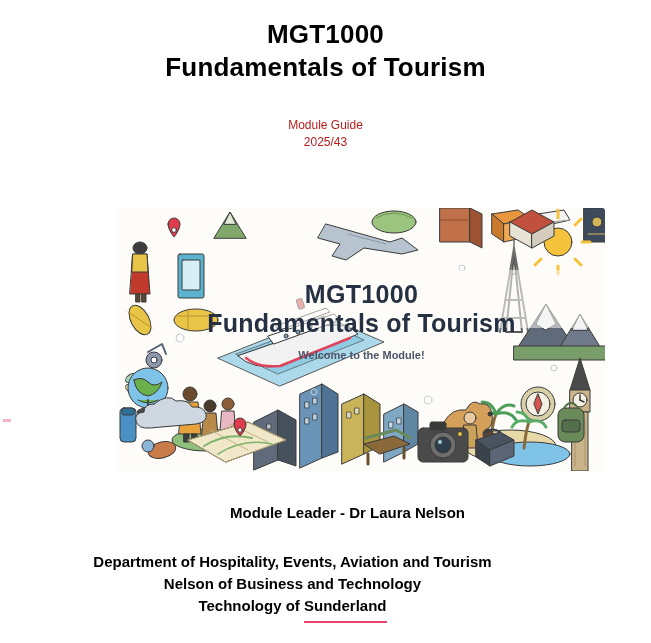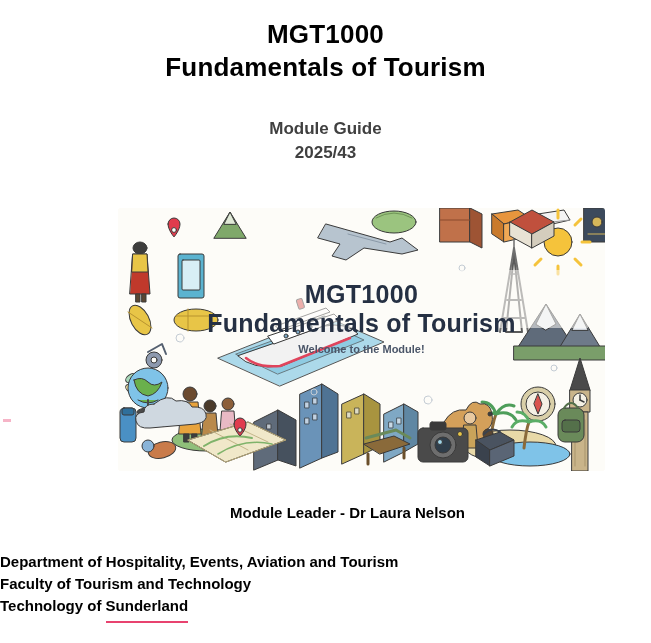--- a/index.html
+++ b/index.html
@@ -41,23 +41,23 @@
   .title-code   { font-size: 26px; }
   .title-name   { font-size: 26px; }
 
   .subtitle-block {
     position: absolute;
     left: 0; top: 117px;
     width: 651px;
     text-align: center;
   }
   .subtitle-line {
-    color: #404040;
-    font-weight: bold;
-    font-size: 17px;
+    color: #b91c1c;
+    font-weight: normal;
+    font-size: 12px;
     line-height: 1.42;
   }
 
   
   .cover-image {
     position: absolute;
     left: 118px; top: 208px;
     width: 487px; height: 263px;
     background: #fdfcf8;
     border-radius: 3px;
@@ -75,37 +75,38 @@
   .cover-caption .cc-code {
     font-size: 25px; font-weight: bold; color: #253043;
     line-height: 1.16; letter-spacing: .3px;
   }
   .cover-caption .cc-name {
     font-size: 25px; font-weight: bold; color: #253043;
     line-height: 1.16; letter-spacing: .2px;
   }
   .cover-caption .cc-welcome {
     font-size: 11px; font-weight: 600; color: #4a5568;
-    line-height: 1.6; margin-top: 3px;
+    line-height: 1.6; margin-top: 9px;
   }
 
   
   .leader-block {
     position: absolute;
     left: 0; top: 504px;
     width: 651px;
     text-align: center;
   }
   .leader-line {
     font-size: 15px; font-weight: bold; color: #000000; padding-left: 44px;
   }
   .affil-block {
     position: absolute;
     left: 0; top: 551px;
     width: 585px;
+    text-align: center;
   }
   .affil-line {
     font-size: 15px; font-weight: bold; color: #000000;
     line-height: 1.46;
   }
   
   .misspelled {
     position: relative;
     background-image:
       repeating-linear-gradient(135deg,
@@ -450,17 +451,17 @@
       <div class="cc-welcome">Welcome to the Module!</div>
     </div>
   </div>
 
   <div class="leader-block">
     <div class="leader-line">Module Leader - Dr Laura Nelson</div>
   </div>
 
   <div class="affil-block">
     <div class="affil-line">Department of Hospitality, Events, Aviation and Tourism</div>
-    <div class="affil-line">Faculty of Tourism and Technology</div>
+    <div class="affil-line">Nelson of Business and Technology</div>
     <div class="affil-line"><span>Technology of </span><span class="misspelled">Sunderland</span></div>
   </div>
 
 </div>
 
 </body></html>

